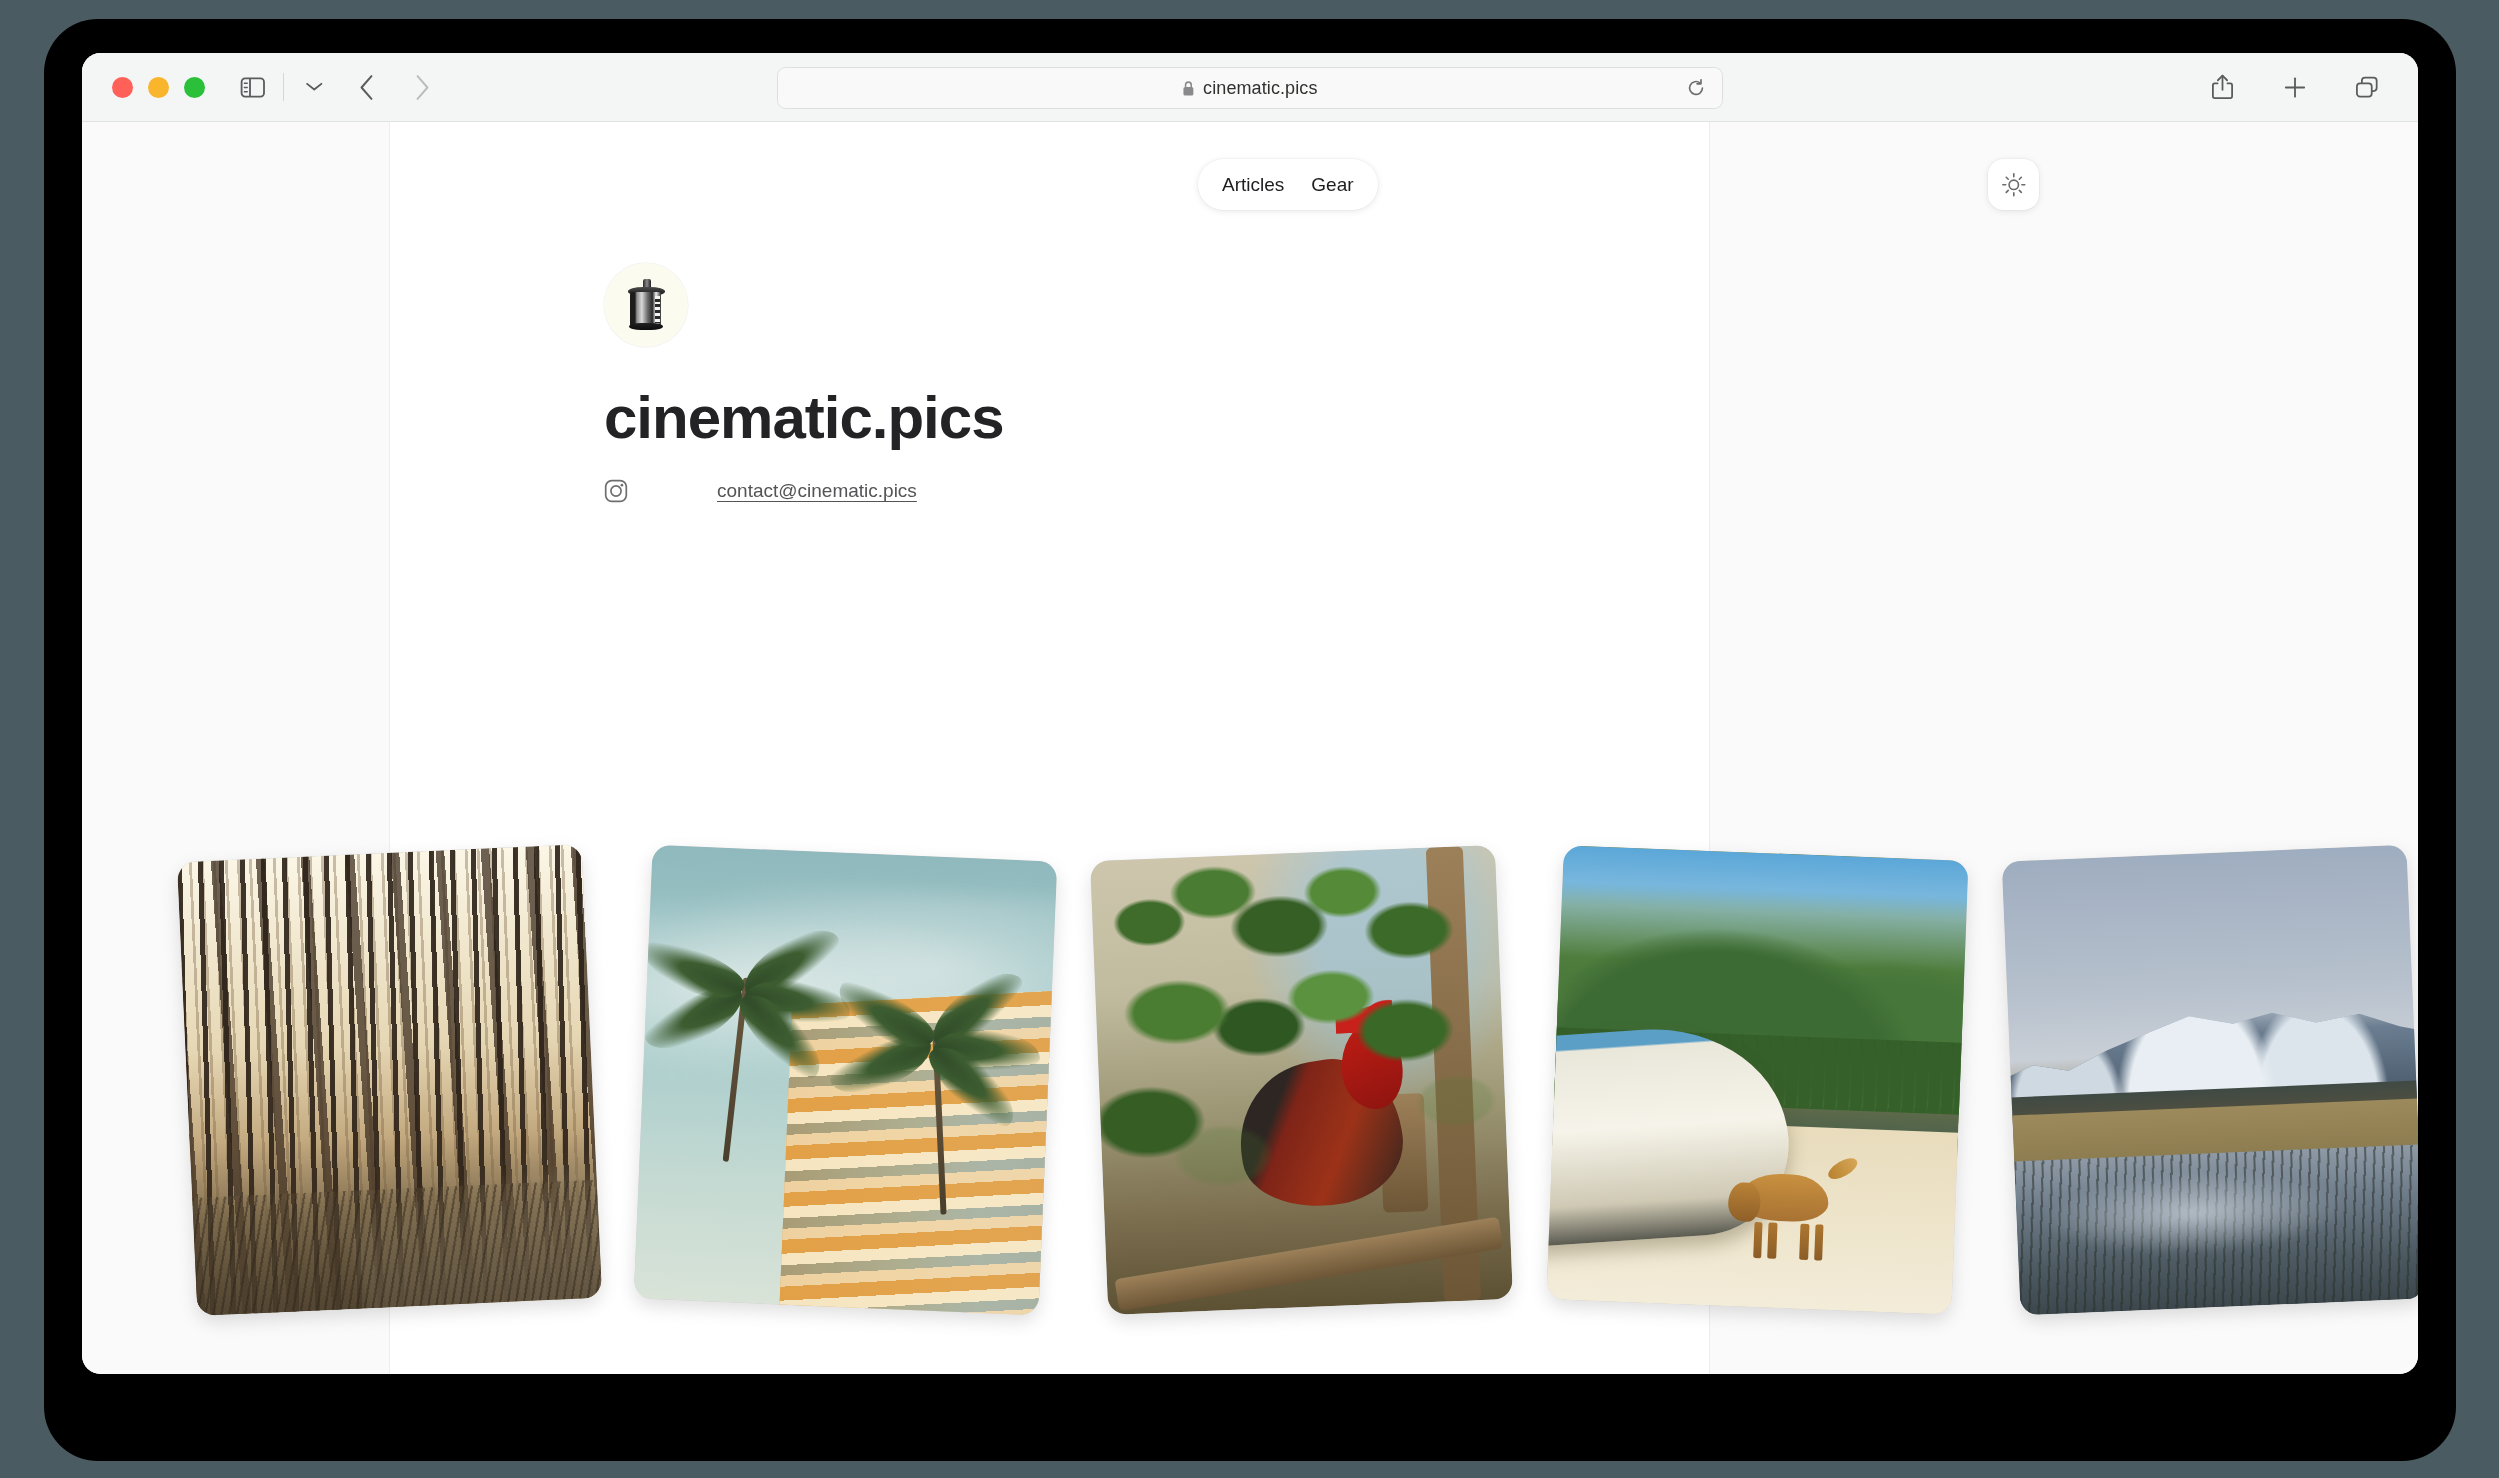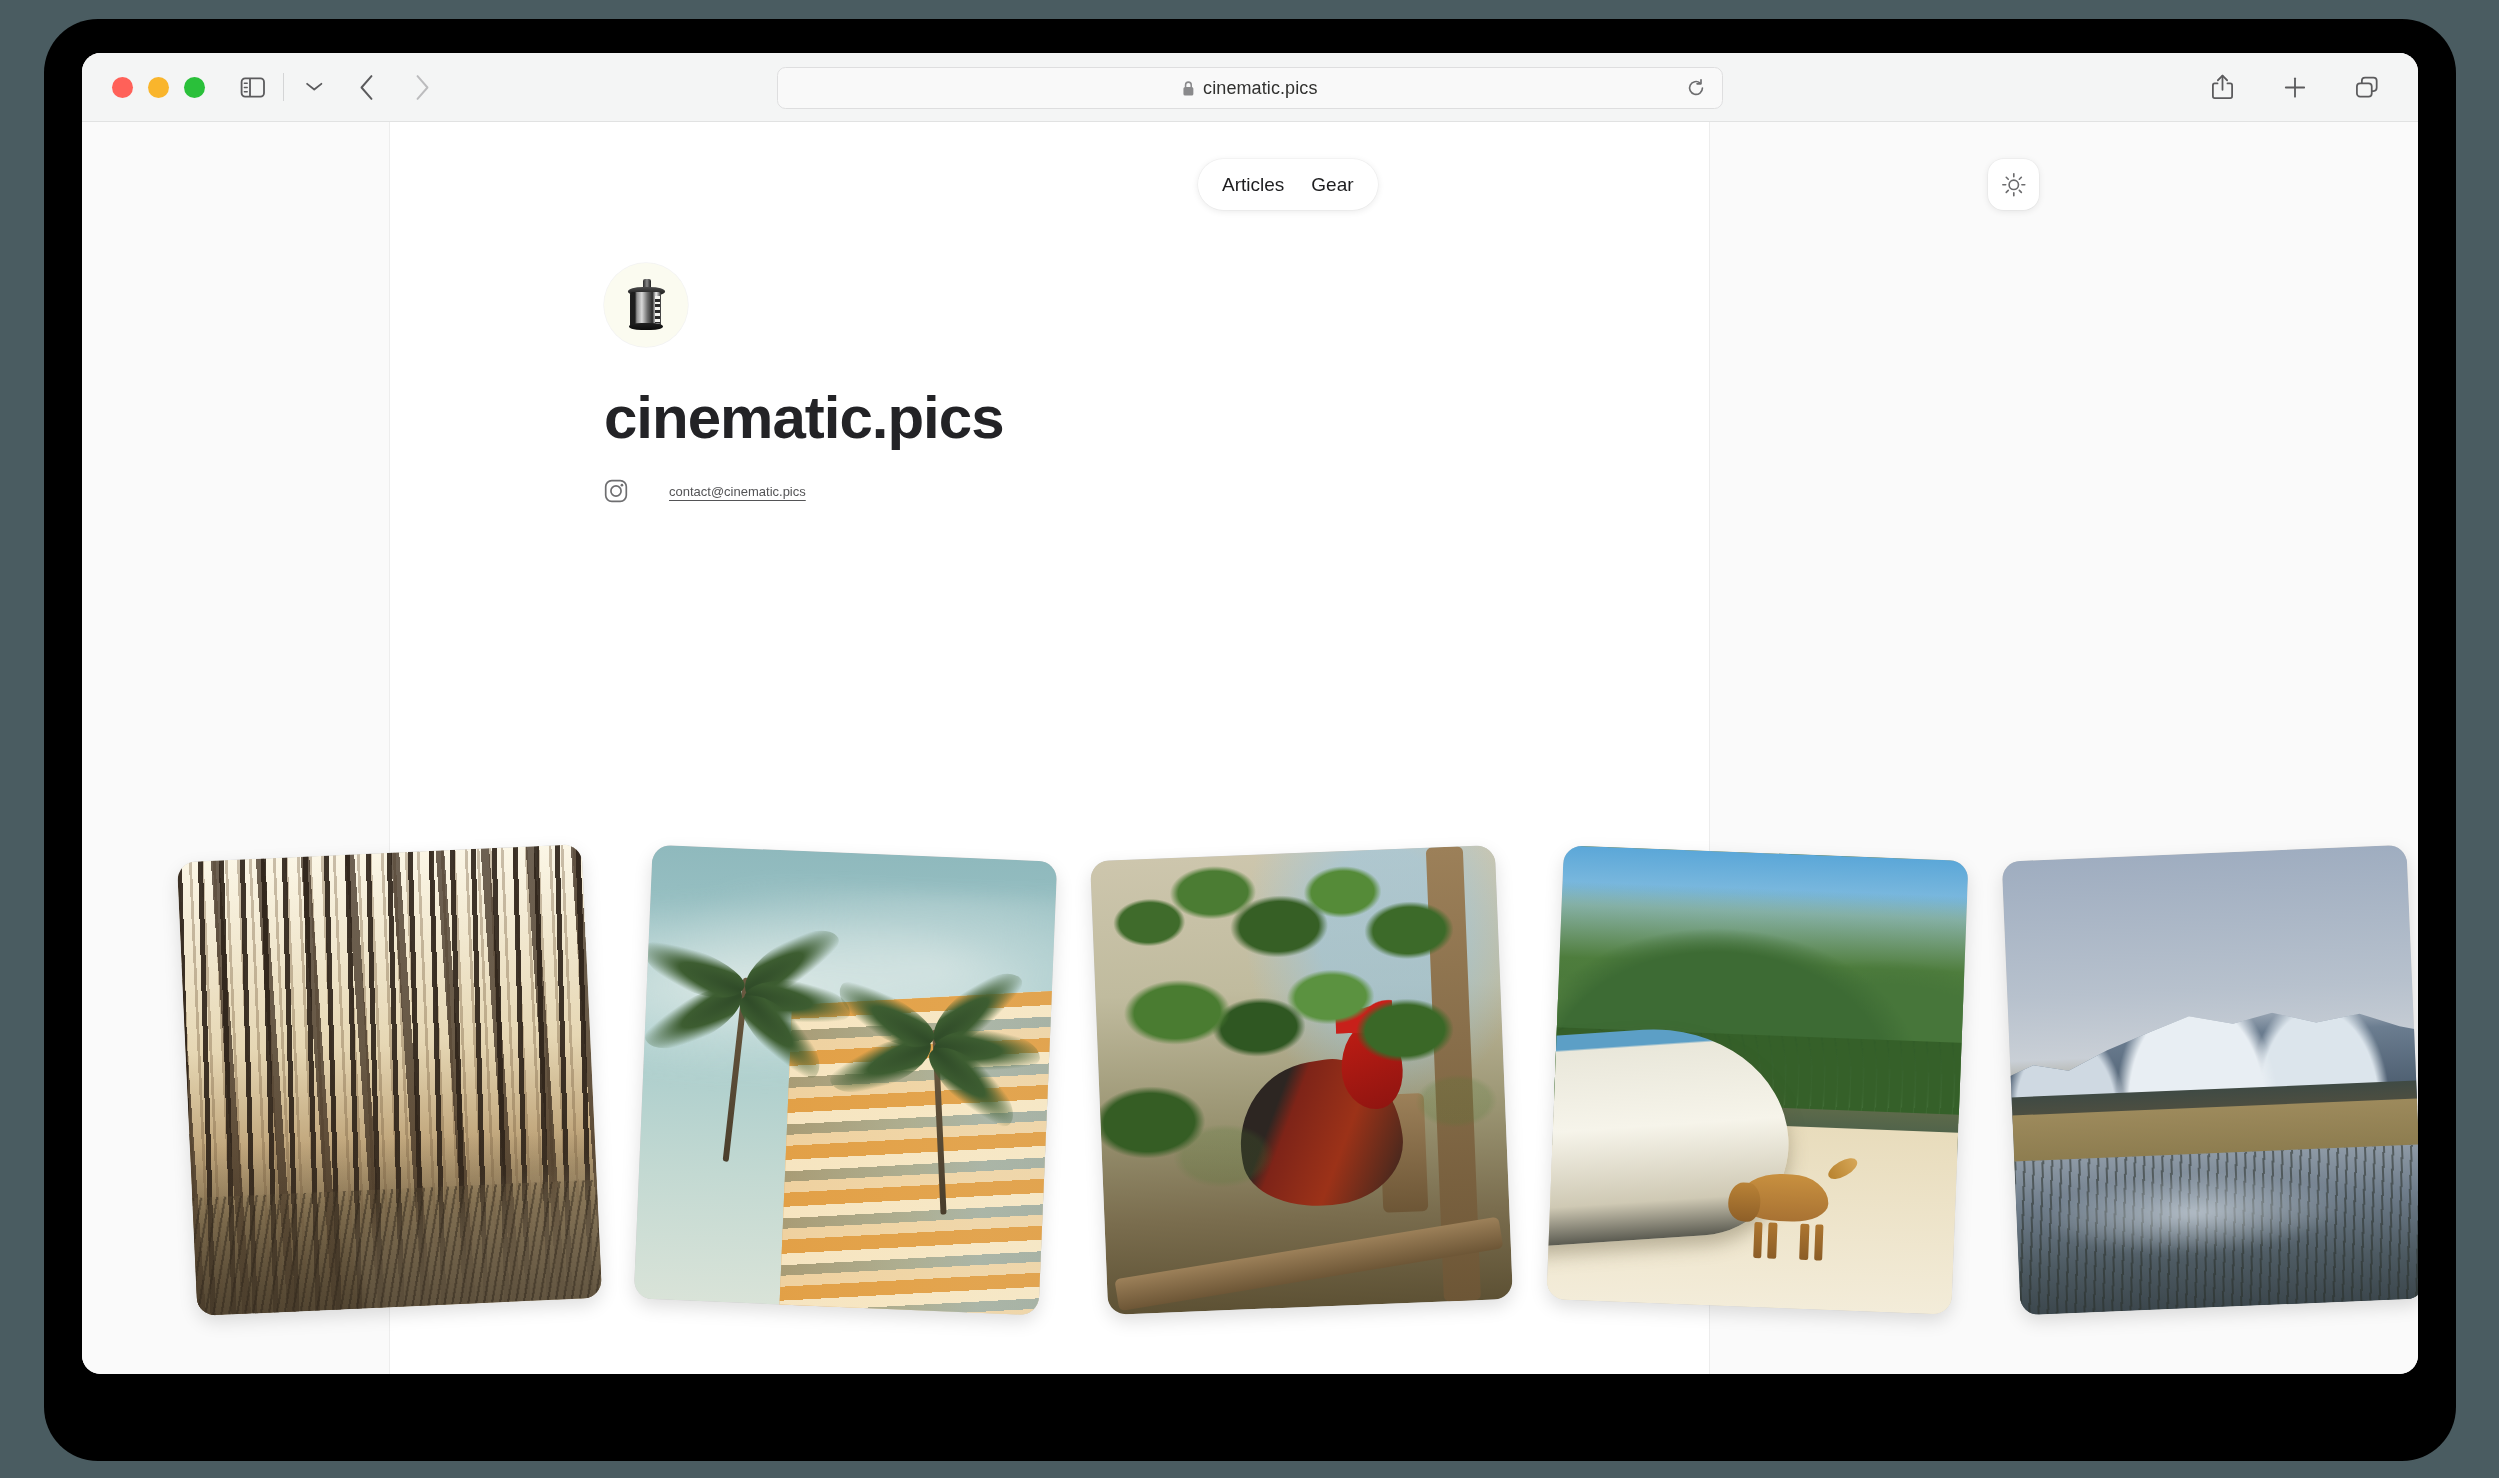--- a/index.html
+++ b/index.html
@@ -229,24 +229,25 @@
     color: #545456;
     max-width: 895px;
   }
   .contact-row {
     margin-top: 31px;
     display: flex;
     align-items: center;
     gap: 41px;
   }
   .email-link {
-    font-size: 13px;
+    font-size: 19px;
     color: #545456;
     text-decoration: underline;
     text-underline-offset: 3.6px;
+    margin-left: 48px;
   }
 
   
   .strip {
     position: absolute;
     left: 0;
     top: 731px;
     width: 2336px;
     height: 540px;
     z-index: 5;

